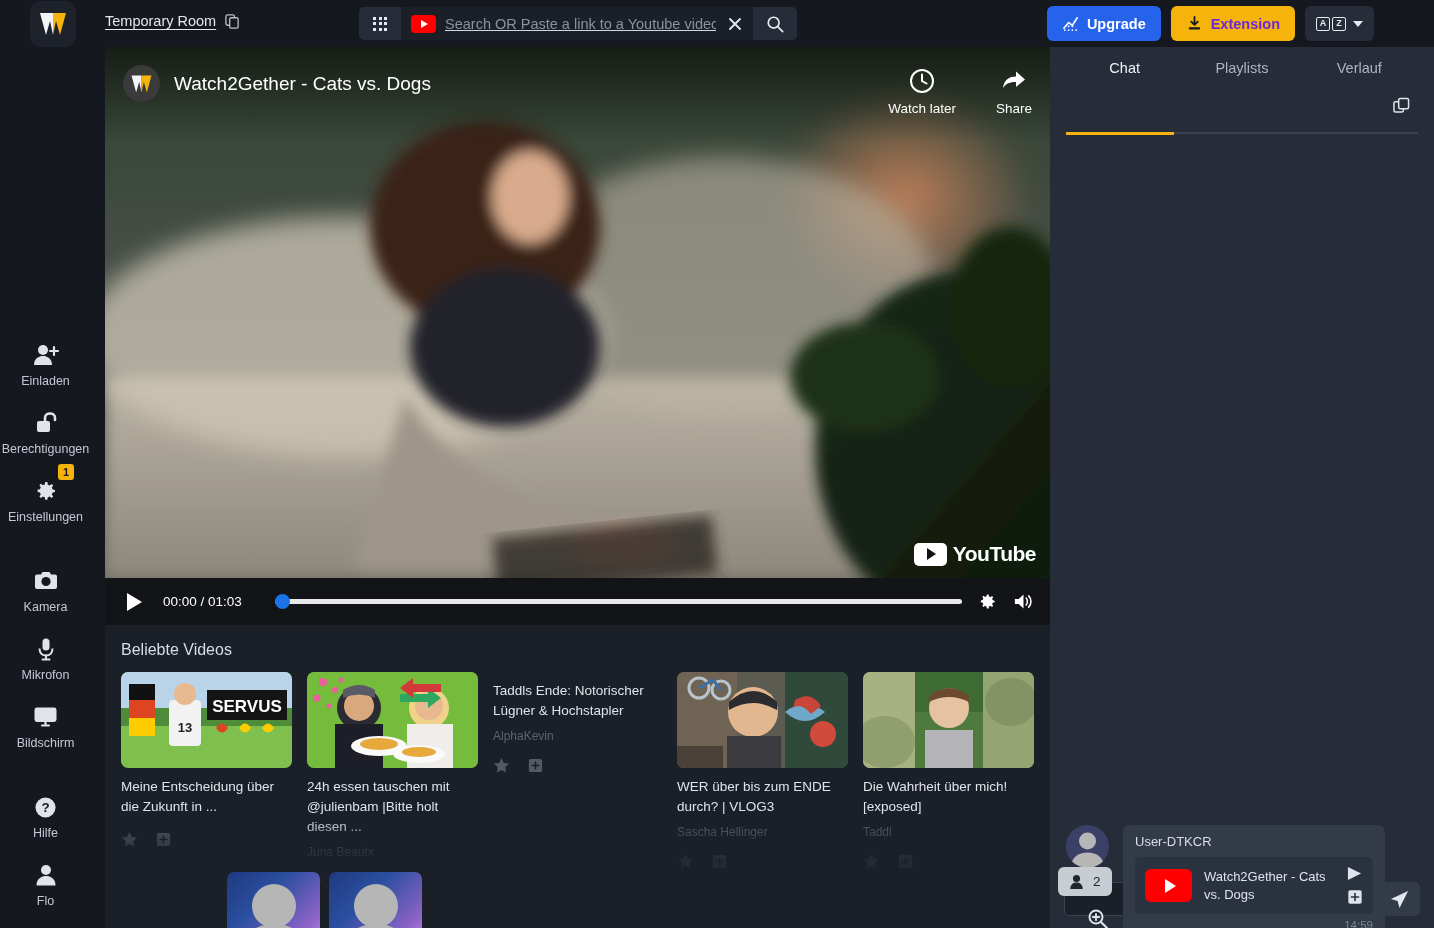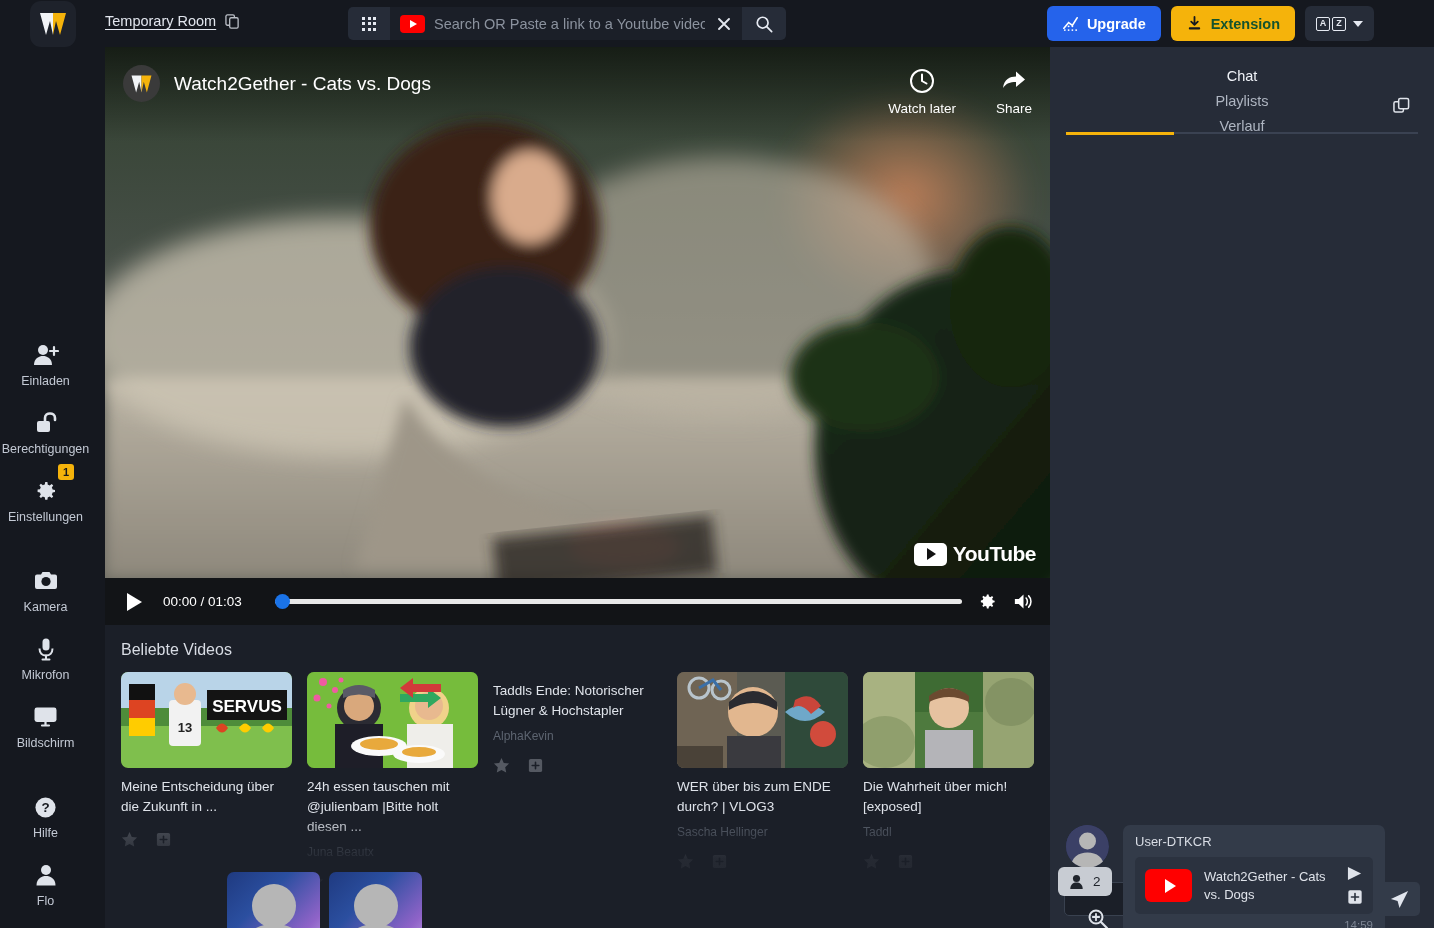--- a/index.html
+++ b/index.html
@@ -30,23 +30,23 @@
     position: absolute; left: 105px; top: 13px;
     display: flex; align-items: center; gap: 9px;
   }
   .room-link .rl-text {
     font-size: 14.5px; color: #e2e6ee; text-decoration: underline;
     text-underline-offset: 3px; cursor: pointer;
   }
   .copy-ico { opacity: .85; display: block; }
 
   .searchgroup {
-    position: absolute; left: 348px; top: 7px;
+    position: absolute; left: 359px; top: 7px;
     height: 33px; display: flex; align-items: stretch;
-    border-radius: 5px; overflow: hidden;
+    border-radius: 5px; overflow: hidden; text-decoration: underline;
   }
   .grid-btn {
     width: 42px; background: #262c38; display: flex;
     align-items: center; justify-content: center; cursor: pointer;
   }
   .grid-dots { display: grid; grid-template-columns: repeat(3,3px);
     grid-template-rows: repeat(3,3px); gap: 2.5px; }
   .grid-dots i { display: block; width: 3px; height: 3px; background: #e6eaf2; }
   .searchbar {
     width: 352px; background: #1b1f28; display: flex; align-items: center;
@@ -70,21 +70,21 @@
   }
 
   .top-right { position: absolute; right: 16px; top: 6px; display: flex; gap: 10px; align-items: center; }
   .btn-upgrade {
     background: #2563eb; color: #fff; height: 35px; border-radius: 6px;
     display: flex; align-items: center; gap: 8px; padding: 0 15px;
     font-size: 14.5px; font-weight: bold; cursor: pointer; border: none;
     font-family: "Liberation Sans", sans-serif;
   }
   .btn-extension {
-    background: #f5b30b; color: #14532d; height: 35px; border-radius: 6px;
+    background: #f5b30b; color: #6d28d9; height: 35px; border-radius: 6px;
     display: flex; align-items: center; gap: 8px; padding: 0 15px;
     font-size: 14.5px; font-weight: bold; cursor: pointer; border: none;
     font-family: "Liberation Sans", sans-serif;
   }
   .btn-lang {
     background: #262c38; height: 35px; border-radius: 6px;
     display: flex; align-items: center; gap: 7px; padding: 0 11px; cursor: pointer;
   }
   .lang-ico { display: flex; gap: 2px; }
   .lang-ico span {
@@ -201,21 +201,21 @@
     font-size: 13.5px; cursor: pointer;
   }
   .zoom-ctl { position: absolute; left: 982px; z-index: 6; cursor: pointer; }
   .zoom-in { top: 861px; }
 
   
   .chat {
     position: absolute; left: 1050px; top: 47px; width: 384px; height: 881px;
     background: #262c38; display: flex; flex-direction: column;
   }
-  .chat-tabs { display: flex; padding: 12px 16px; height: 38px; flex-direction: column; }
+  .chat-tabs { display: flex; padding: 4px 16px; height: 38px; }
   .chat-tab {
     flex: 1; text-align: center; font-size: 14.5px; color: #aeb5c1; cursor: pointer;
     padding-top: 9px; position: relative;
   }
   .chat-tab.active { color: #f0f3f8; }
   .tab-underline-track {
     position: absolute; left: 16px; right: 16px; top: 85px; height: 2px; background: #3a4252;
   }
   .tab-underline {
     position: absolute; left: 16px; top: 85px; height: 2.5px; width: 108px; background: #f5b30b;

